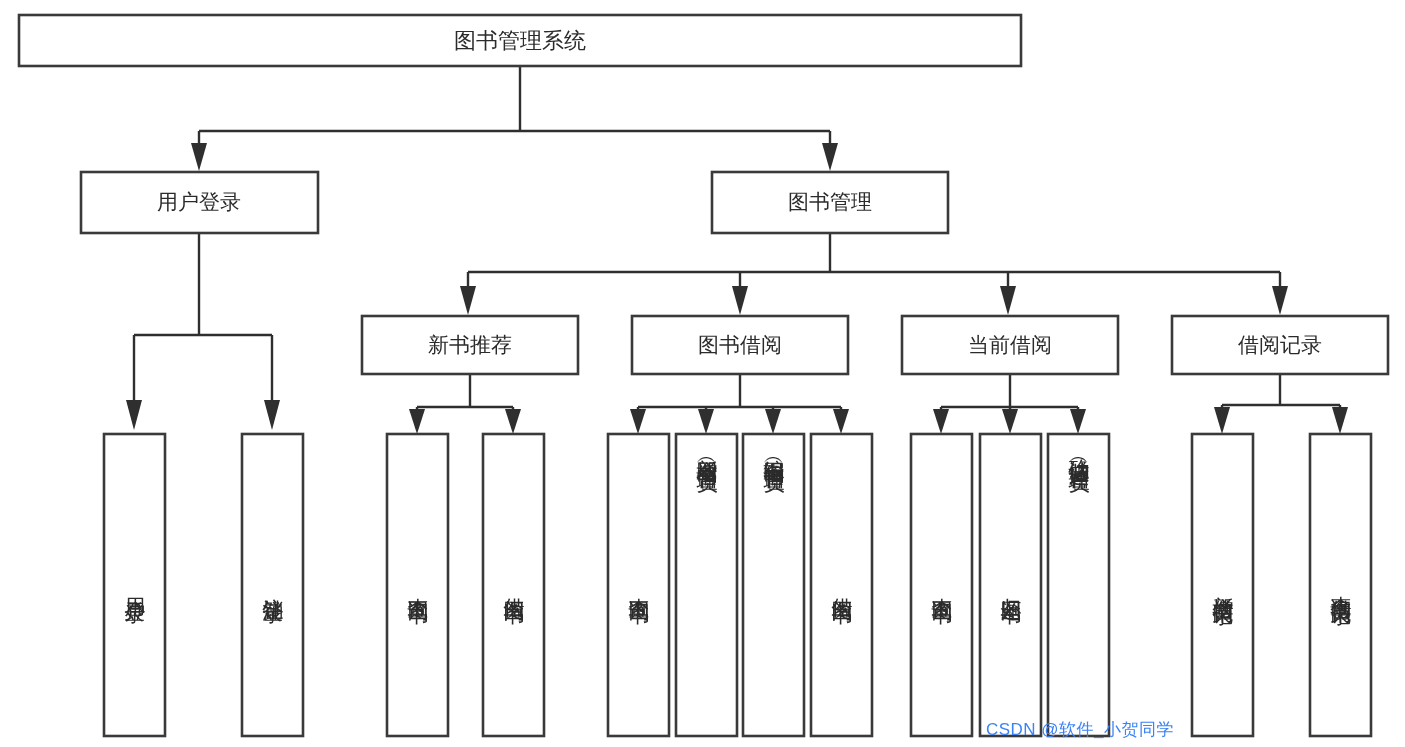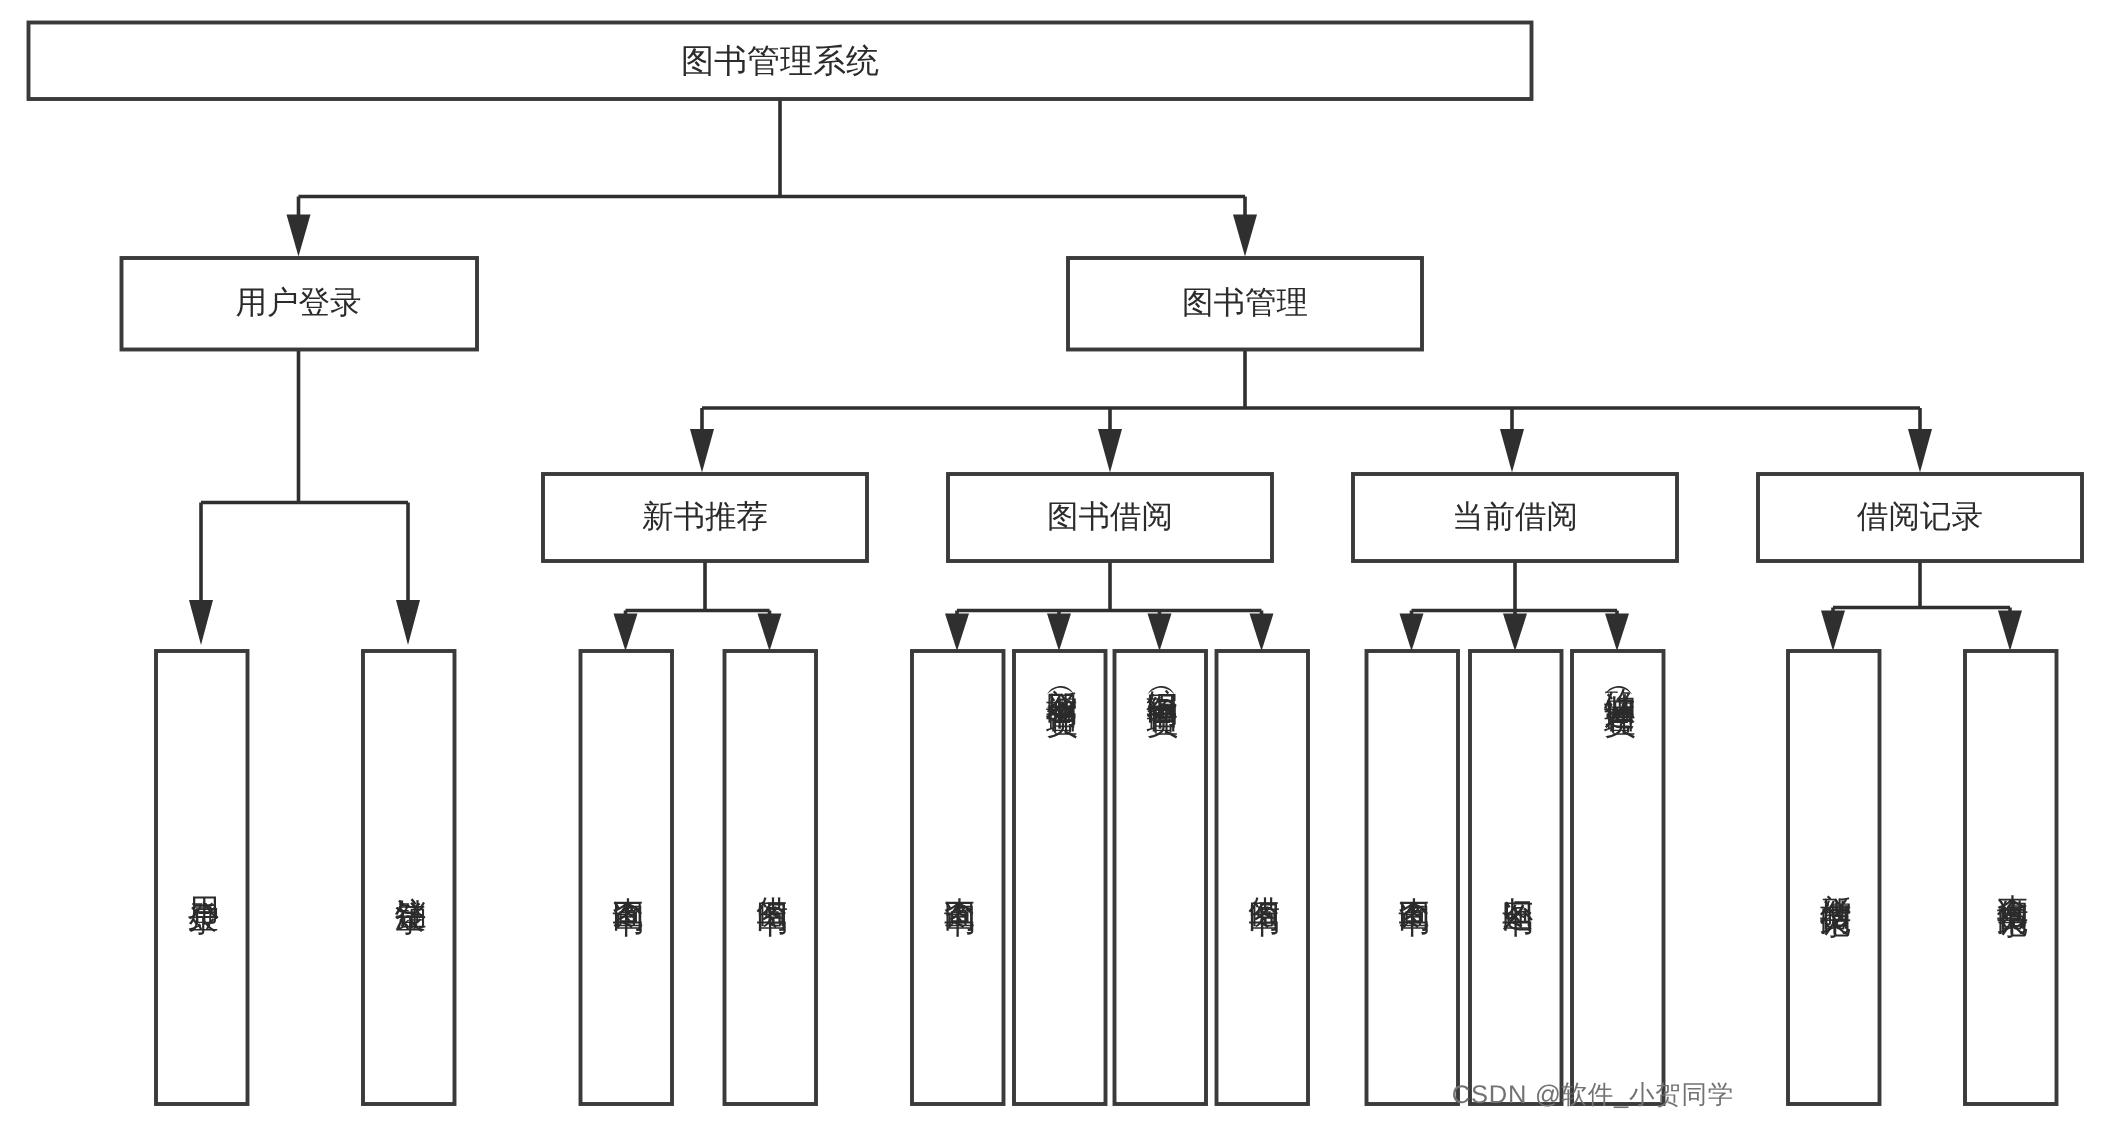--- a/index.html
+++ b/index.html
@@ -64,25 +64,25 @@
     text-orientation: upright;
     font-family: "Liberation Sans", "DejaVu Sans", sans-serif;
     font-size: 21px;
     line-height: 1.18;
     letter-spacing: 2px;
     color: #2b2b2b;
     white-space: nowrap;
   }
   .watermark {
     position: absolute;
-    right: 25px;
+    right: 7px;
     bottom: 6px;
     font-family: "Liberation Sans", "DejaVu Sans", sans-serif;
     font-size: 17px;
-    color: #737373;
+    color: #3b82f6;
     letter-spacing: 0.5px;
     user-select: none;
   }
 </style>
 </head>
 <body>
 
 <div id="diagram-root">
 
   <svg id="tree" viewBox="0 0 1405 747" xmlns="http://www.w3.org/2000/svg">

